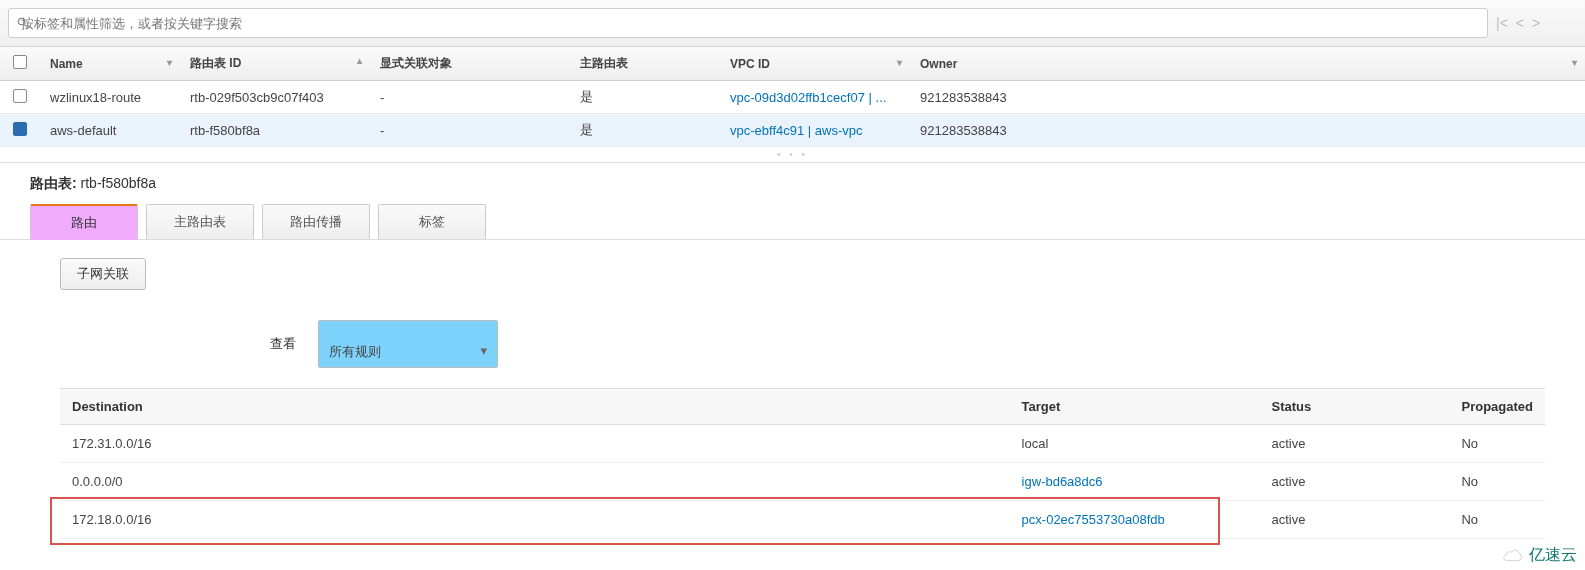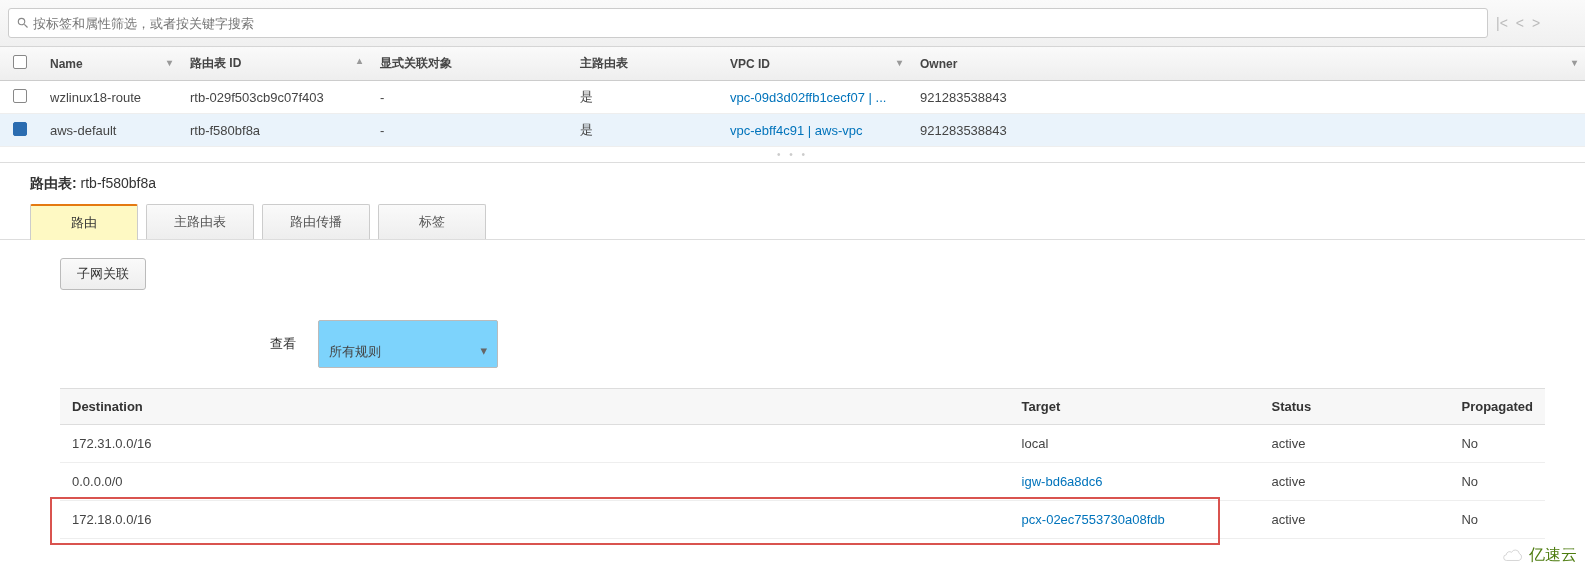--- a/index.html
+++ b/index.html
@@ -19,21 +19,21 @@
     }
     .search-wrap {
       flex: 1;
       position: relative;
       background: #fff;
       border: 1px solid #ccc;
       border-radius: 3px;
       height: 30px;
       display: flex;
       align-items: center;
-      padding-left: 24px;
+      padding-left: 12px;
       max-width: 1480px;
     }
     .search-wrap svg {
       position: absolute;
       left: 7px;
       top: 7px;
       width: 14px;
       height: 14px;
       fill: #888;
     }
@@ -106,21 +106,21 @@
       border: 1px solid #ccc;
       border-bottom: none;
       border-radius: 2px 2px 0 0;
       font-size: 13px;
       color: #555;
       cursor: pointer;
       min-width: 108px;
       text-align: center;
     }
     .tab.active {
-      background: #fef9c3;
+      background: #f0abfc;
       border-top: 2px solid #e47911;
       color: #333;
       position: relative;
       top: 1px;
     }
 
     .tab-content { padding: 18px 40px 30px 60px; }
     .btn {
       padding: 6px 16px;
       background: linear-gradient(#fafafa, #eee);
@@ -174,21 +174,21 @@
     .route-body { position: relative; }
     .highlight-box {
       position: absolute;
       border: 2px solid #d9534f;
       pointer-events: none;
     }
     .watermark {
       position: fixed;
       right: 8px;
       bottom: 4px;
-      color: #4d7c0f;
+      color: #0f766e;
       font-size: 16px;
       display: flex;
       align-items: center;
       gap: 4px;
     }
     .watermark svg { width: 26px; height: 16px; fill: #ccc; }
   </style>
 </head>
 <body>
 

